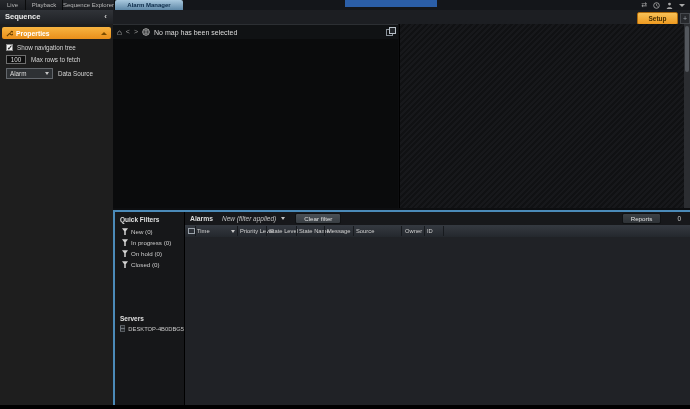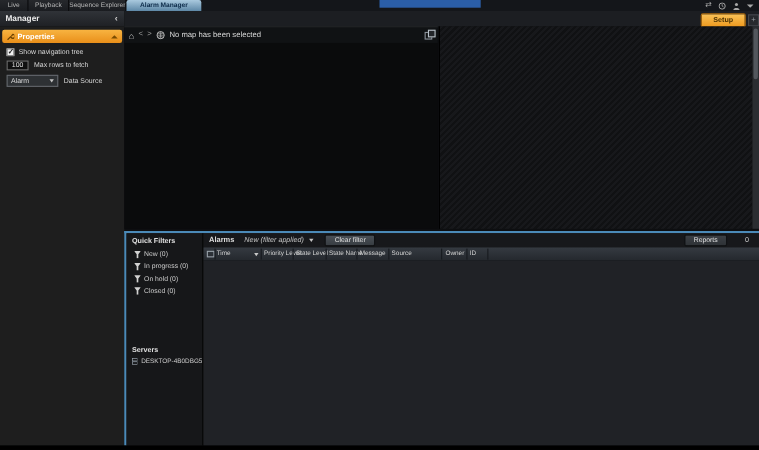--- a/index.html
+++ b/index.html
@@ -141,21 +141,21 @@
       </svg>
       <svg width="7" height="7" viewBox="0 0 8 8">
         <circle cx="4" cy="2.4" r="1.6" fill="#a8a8a8"></circle>
         <path d="M0.8 8 C0.8 5.4 7.2 5.4 7.2 8 Z" fill="#a8a8a8"></path>
       </svg>
       <span class="chev-down"></span>
     </div>
   </div>
 
   <div class="xp-header">
-    <span>Manager</span>
+    <span>Sequence</span>
     <span class="xp-collapse">‹</span>
   </div>
   <div class="main-toolbar"></div>
   <div class="setup-btn">Setup</div>
   <div class="grid-btn">+</div>
 
   <div class="sidebar">
     <div class="props-header">
       <svg width="7" height="7" viewBox="0 0 8 8">
         <path d="M1 7 L4.5 3.5 M4.5 3.5 a2 2 0 1 0 2 -2 L5 3" stroke="#6b4100" stroke-width="1.3" fill="none"></path>

